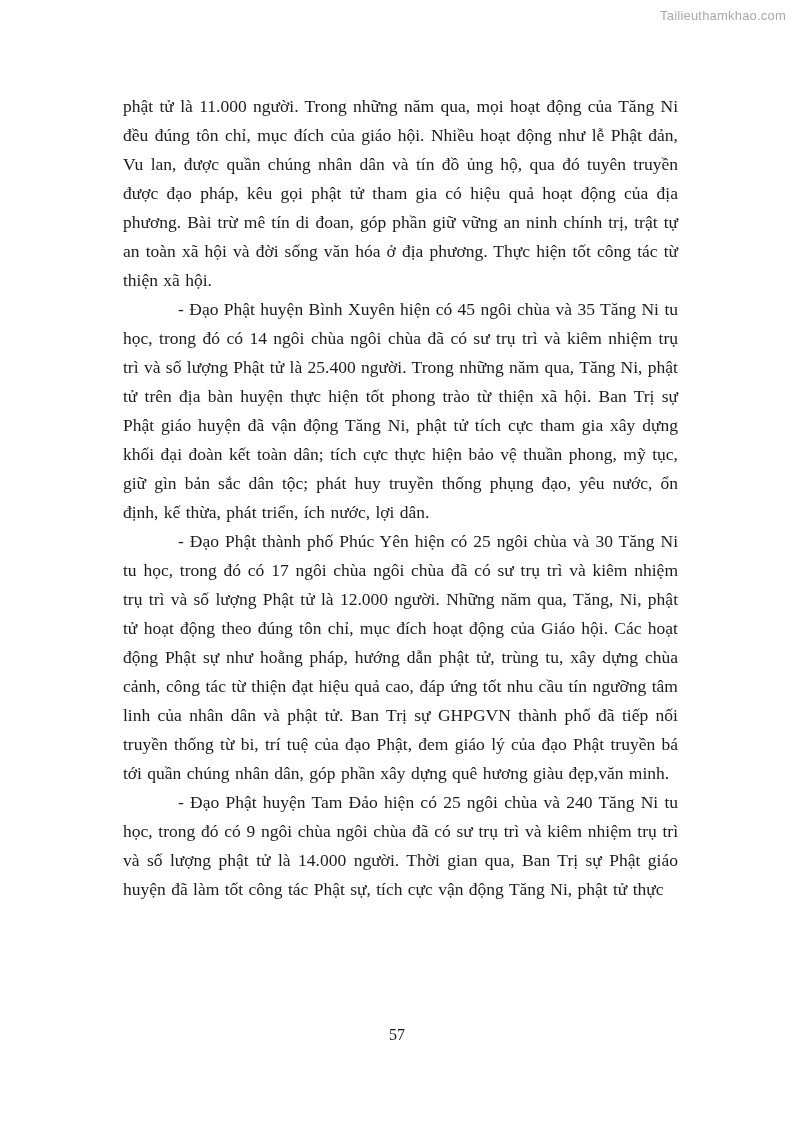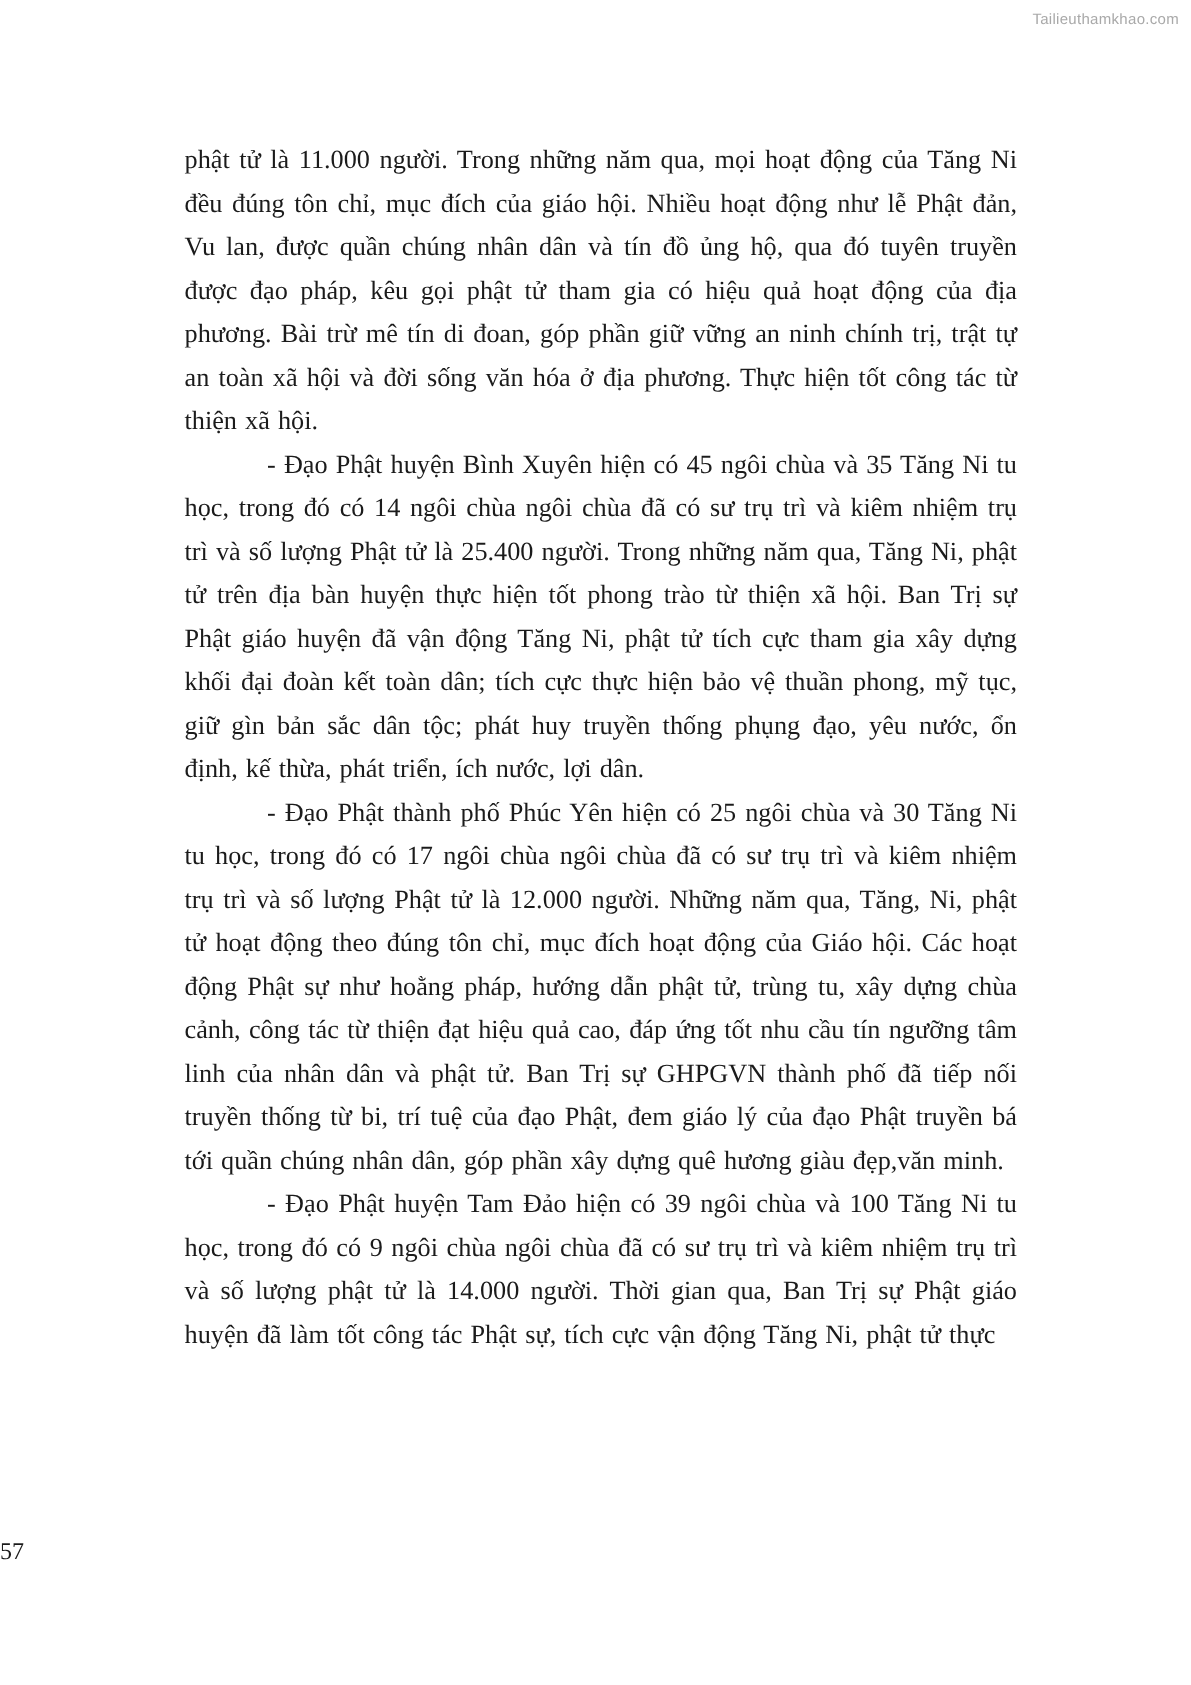--- a/index.html
+++ b/index.html
@@ -13,21 +13,21 @@
     position: relative;
     font-family: "Liberation Serif", serif;
     color: #1b1b1b;
     overflow: hidden;
   }
   .watermark {
     position: absolute;
     top: 8px;
     right: 8px;
     font-family: "Liberation Sans", sans-serif;
-    font-size: 10px;
+    font-size: 13px;
     color: #a9a9a9;
     letter-spacing: 0.2px;
   }
   .page-content {
     position: absolute;
     top: 92px;
     left: 123px;
     width: 555px;
   }
   p.para {
@@ -39,30 +39,30 @@
     word-spacing: 1px;
   }
   p.para.indented {
     text-indent: 55px;
   }
   .page-number {
     position: absolute;
     top: 1026px;
     left: 0;
     width: 794px;
-    text-align: left;
+    text-align: center;
     font-size: 16px;
     color: #1b1b1b;
   }
 </style>
 </head>
 <body>
 
 <div class="watermark">Tailieuthamkhao.com</div>
 
 <div class="page-content">
   <p class="para">phật tử là 11.000 người. Trong những năm qua, mọi hoạt động của Tăng Ni đều đúng tôn chỉ, mục đích của giáo hội. Nhiều hoạt động như lễ Phật đản, Vu lan, được quần chúng nhân dân và tín đồ ủng hộ, qua đó tuyên truyền được đạo pháp, kêu gọi phật tử tham gia có hiệu quả hoạt động của địa phương. Bài trừ mê tín di đoan, góp phần giữ vững an ninh chính trị, trật tự an toàn xã hội và đời sống văn hóa ở địa phương. Thực hiện tốt công tác từ thiện xã hội.</p>
   <p class="para indented">- Đạo Phật huyện Bình Xuyên hiện có 45 ngôi chùa và 35 Tăng Ni tu học, trong đó có 14 ngôi chùa ngôi chùa đã có sư trụ trì và kiêm nhiệm trụ trì và số lượng Phật tử là 25.400 người. Trong những năm qua, Tăng Ni, phật tử trên địa bàn huyện thực hiện tốt phong trào từ thiện xã hội. Ban Trị sự Phật giáo huyện đã vận động Tăng Ni, phật tử tích cực tham gia xây dựng khối đại đoàn kết toàn dân; tích cực thực hiện bảo vệ thuần phong, mỹ tục, giữ gìn bản sắc dân tộc; phát huy truyền thống phụng đạo, yêu nước, ổn định, kế thừa, phát triển, ích nước, lợi dân.</p>
   <p class="para indented">- Đạo Phật thành phố Phúc Yên hiện có 25 ngôi chùa và 30 Tăng Ni tu học, trong đó có 17 ngôi chùa ngôi chùa đã có sư trụ trì và kiêm nhiệm trụ trì và số lượng Phật tử là 12.000 người. Những năm qua, Tăng, Ni, phật tử hoạt động theo đúng tôn chỉ, mục đích hoạt động của Giáo hội. Các hoạt động Phật sự như hoằng pháp, hướng dẫn phật tử, trùng tu, xây dựng chùa cảnh, công tác từ thiện đạt hiệu quả cao, đáp ứng tốt nhu cầu tín ngưỡng tâm linh của nhân dân và phật tử. Ban Trị sự GHPGVN thành phố đã tiếp nối truyền thống từ bi, trí tuệ của đạo Phật, đem giáo lý của đạo Phật truyền bá tới quần chúng nhân dân, góp phần xây dựng quê hương giàu đẹp,văn minh.</p>
-  <p class="para indented">- Đạo Phật huyện Tam Đảo hiện có 39 ngôi chùa và 100 Tăng Ni tu học, trong đó có 9 ngôi chùa ngôi chùa đã có sư trụ trì và kiêm nhiệm trụ trì và số lượng phật tử là 14.000 người. Thời gian qua, Ban Trị sự Phật giáo huyện đã làm tốt công tác Phật sự, tích cực vận động Tăng Ni, phật tử thực</p>
+  <p class="para indented">- Đạo Phật huyện Tam Đảo hiện có 25 ngôi chùa và 240 Tăng Ni tu học, trong đó có 9 ngôi chùa ngôi chùa đã có sư trụ trì và kiêm nhiệm trụ trì và số lượng phật tử là 14.000 người. Thời gian qua, Ban Trị sự Phật giáo huyện đã làm tốt công tác Phật sự, tích cực vận động Tăng Ni, phật tử thực</p>
 </div>
 
 <div class="page-number">57</div>
 
 </body></html>

